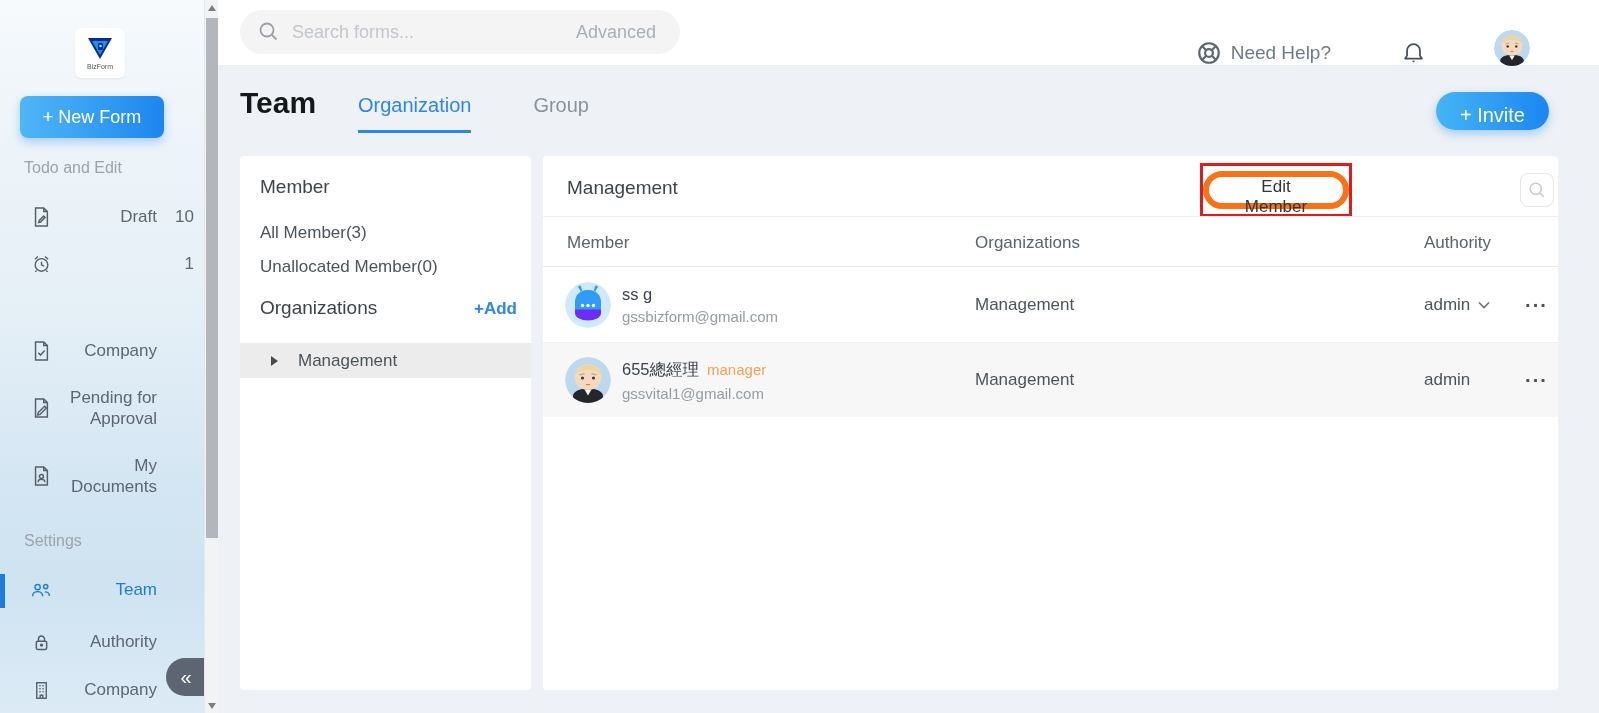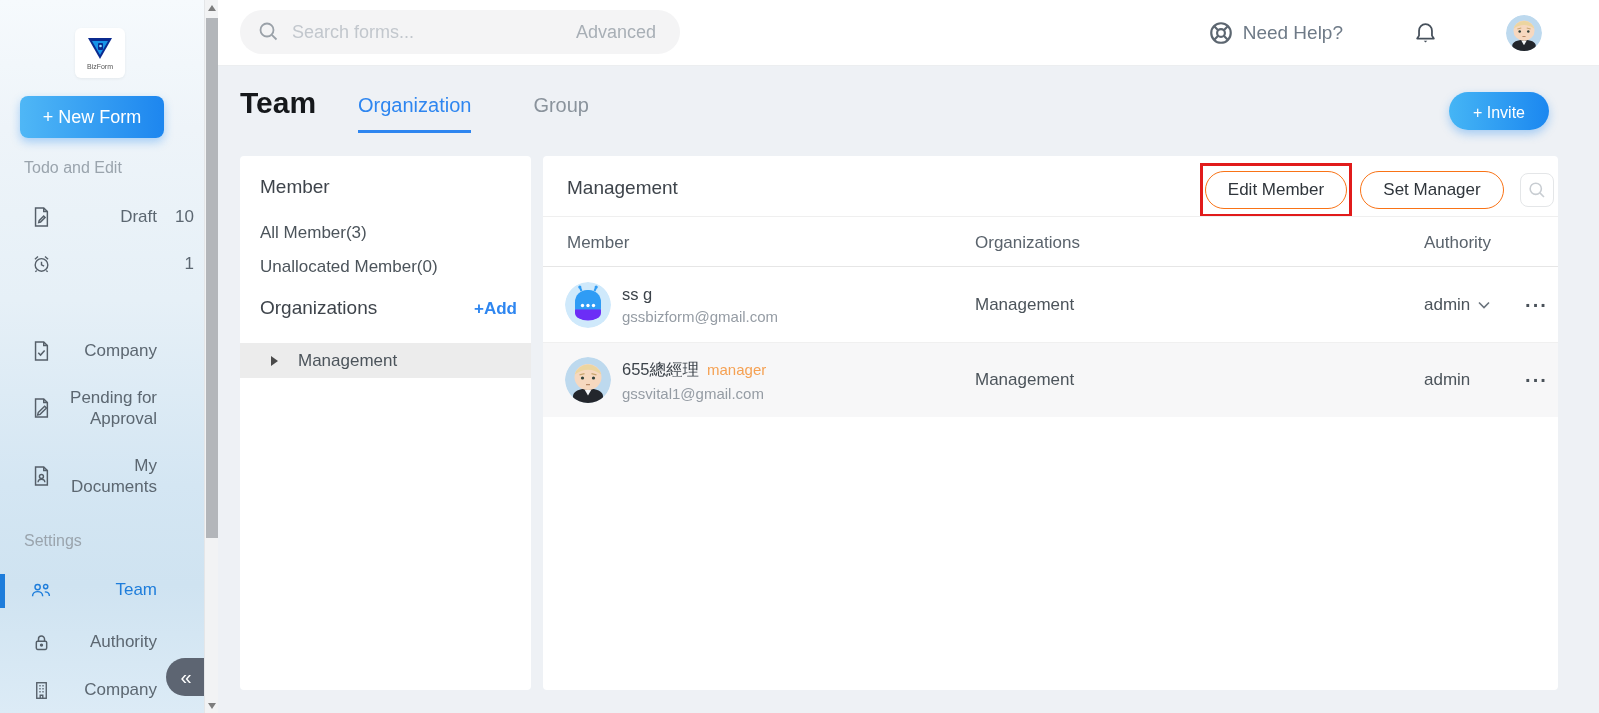--- a/index.html
+++ b/index.html
@@ -31,52 +31,52 @@
   .sb-down { position:absolute; bottom:4px; left:3px; width:0; height:0; border-left:4px solid transparent; border-right:4px solid transparent; border-top:6px solid #7d7d7d; }
 
   
   .topbar { position:absolute; left:218px; top:0; right:0; height:66px; background:#fff; border-bottom:1px solid #eceef0; }
   .searchbox { position:absolute; left:22px; top:10px; width:440px; height:44px; background:#f4f4f5; border-radius:22px;
     display:flex; align-items:center; }
   .searchbox .mag { margin-left:18px; flex:none; }
   .search-input { margin-left:12px; border:none; background:transparent; outline:none; font-size:18px; color:#555; width:210px; font-family:inherit; }
   .search-input::placeholder { color:#c2c7cd; }
   .advanced { margin-left:auto; margin-right:24px; font-size:18px; color:#a8afb6; cursor:pointer; }
-  .topbar-right { position:absolute; right:57px; top:0; height:66px; display:flex; align-items:center;gap:24px; }
+  .topbar-right { position:absolute; right:69px; top:0; height:66px; display:flex; align-items:flex-end;gap:24px; }
   .need-help { display:flex; align-items:center; gap:9px; color:#6e7a87; font-size:19px; cursor:pointer; }
   .bell { margin-left:46px; cursor:pointer; display:flex; }
   .tb-avatar { margin-left:44px; width:36px; height:36px; border-radius:50%; overflow:hidden; cursor:pointer; }
 
   
   .content { position:absolute; left:218px; top:66px; right:0; bottom:0; background:#eef1f5; }
   .page-title { position:absolute; left:22px; top:20px; font-size:30px; font-weight:bold; color:#15181b; }
   .tabs { position:absolute; left:140px; top:28px; display:flex; gap:62px; font-size:20px; }
   .tab { padding-bottom:13px; cursor:pointer; color:#8a939c; }
   .tab.active { color:#2e86f0; border-bottom:3px solid #2e86f0; }
   .invite { position:absolute; right:50px; top:26px; height:38px; padding:12px 24px; border:none; border-radius:19px;
-    background:linear-gradient(90deg,#45b5f5,#1b87f0); color:#fff; font-size:16px; font-family:inherit;
+    background:linear-gradient(90deg,#45b5f5,#1b87f0); color:#fff; font-size:20px; font-family:inherit;
     box-shadow:0 4px 10px rgba(30,134,240,.35); cursor:pointer; }
 
   
   .member-panel { position:absolute; left:22px; top:90px; width:291px; height:534px; background:#fff; border-radius:4px; }
   .mp-title { position:absolute; left:20px; top:20px; font-size:19px; color:#3e444b; }
   .mp-link1 { position:absolute; left:20px; top:67px; font-size:17px; color:#4c545b; cursor:pointer; }
   .mp-link2 { position:absolute; left:20px; top:101px; font-size:17px; color:#4c545b; cursor:pointer; }
   .mp-orgs { position:absolute; left:20px; top:141px; font-size:19px; color:#3e444b; }
   .mp-add { position:absolute; right:14px; top:143px; font-size:17px; color:#2e86f0; cursor:pointer; font-weight:bold;margin-left:11px; }
   .tree-row { position:absolute; left:0; right:0; top:187px; height:35px; background:#ececec; display:flex; align-items:center; cursor:pointer; }
   .caret { margin-left:31px; width:0; height:0; border-top:5px solid transparent; border-bottom:5px solid transparent; border-left:7px solid #4a4a4a; }
   .tree-label { margin-left:20px; font-size:17px; color:#4c545b; }
 
   
   .mgmt-panel { position:absolute; left:325px; top:90px; width:1015px; height:534px; background:#fff; border-radius:4px; }
   .mg-title { position:absolute; left:24px; top:21px; font-size:19px; color:#3e444b; }
   .red-box { position:absolute; left:657px; top:7px; width:152px; height:54px; border:3px solid #e11b1b;
     display:flex; align-items:center; justify-content:center; }
-  .pill-btn { height:38px; border:1px solid #f97316; border-radius:19px; background:#fff; font-size:17px; color:#2f353b;
+  .pill-btn { height:38px; border:6px solid #f97316; border-radius:19px; background:#fff; font-size:17px; color:#2f353b;
     font-family:inherit; cursor:pointer; padding:0 22px; }
   .set-manager { position:absolute; left:817px; top:15px; width:144px; }
   .mg-search { position:absolute; left:977px; top:17px; width:34px; height:34px; border:1px solid #e4e6e8; border-radius:8px;
     background:#fff; display:flex; align-items:center; justify-content:center; cursor:pointer; }
   .thead { position:absolute; left:0; right:0; top:60px; height:51px; border-top:1px solid #efefef; border-bottom:1px solid #e6e6e6; }
   .thead span { position:absolute; top:16px; font-size:17px; color:#5a636c; }
   .col-member { left:24px; } .col-org { left:432px; } .col-auth { left:881px; }
   .trow { position:absolute; left:0; right:0; height:76px; }
   .trow.r0 { top:111px; border-bottom:1px solid #f0f0f0; }
   .trow.r1 { top:187px; height:74px; background:#f7f7f8; }
@@ -300,21 +300,20 @@
         <span class="tree-label">Management</span>
       </div>
     </section>
 
     <section class="mgmt-panel">
       <div class="mg-title">Management</div>
 
       <div class="red-box">
         <button class="pill-btn">Edit Member</button>
       </div>
-      <button class="pill-btn set-manager">Set Manager</button>
       <div class="mg-search">
         <svg width="19" height="19" viewBox="0 0 22 22">
           <circle cx="9" cy="9" r="6.5" fill="none" stroke="#c8cdd2" stroke-width="1.8"></circle>
           <line x1="13.8" y1="13.8" x2="18.5" y2="18.5" stroke="#c8cdd2" stroke-width="1.8"></line>
         </svg>
       </div>
 
       <div class="thead">
         <span class="col-member">Member</span>
         <span class="col-org">Organizations</span>

